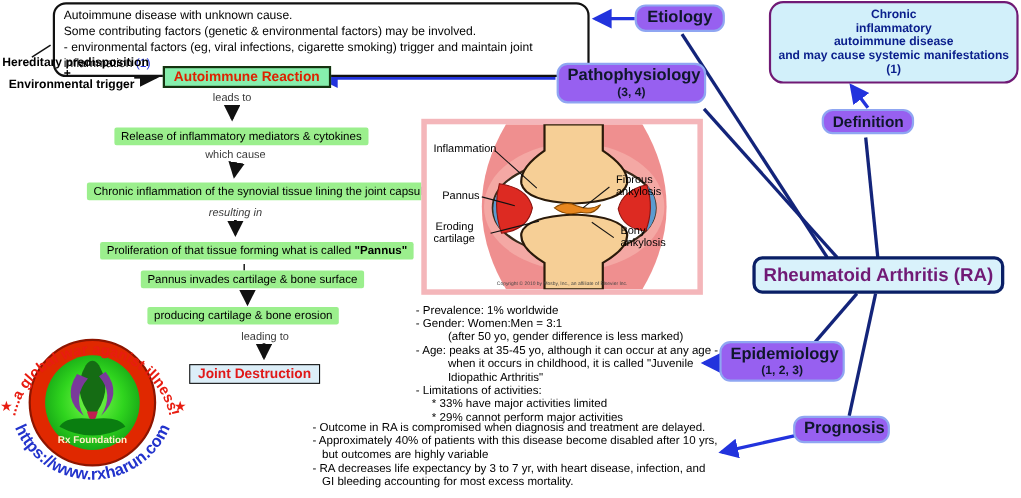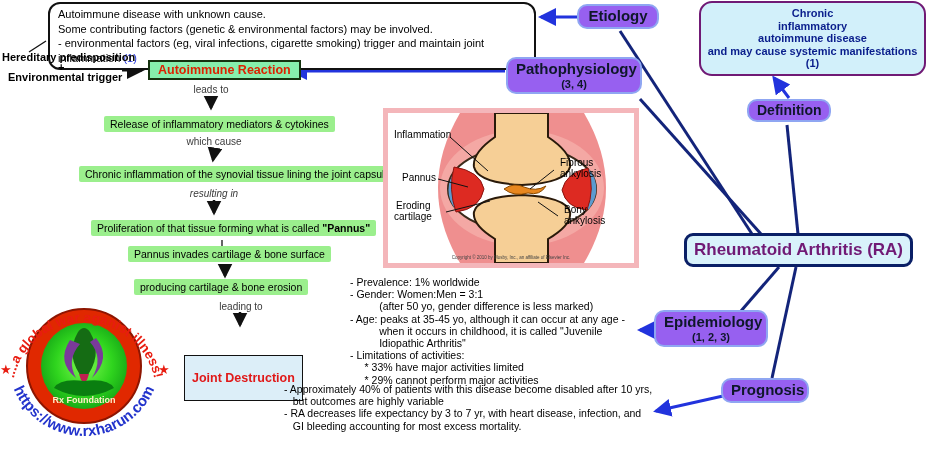--- a/index.html
+++ b/index.html
@@ -11,22 +11,22 @@
   .note{left:48px;top:2px;width:468px;background:#fff;border:2px solid #111;border-radius:12px;
         padding:3px 8px;font-size:11px;line-height:1.32;color:#000;}
   .ref{color:#2233dd;}
   
   .trig{font-weight:bold;font-size:11px;color:#000;}
   
   .gbox{background:#9bef8d;color:#000;font-size:10.5px;padding:2px 6px;white-space:nowrap;border-radius:2px;}
   .autoimmune{left:148px;top:60px;background:#86efac;border:2px solid #15320f;color:#dd2200;
               font-weight:bold;font-size:12.5px;padding:1px 8px;white-space:nowrap;}
   .flowlbl{font-size:10px;color:#3a3a3a;transform:translateX(-50%);white-space:nowrap;}
-  .destruction{left:184px;top:331px;background:#dceef8;border:1.5px solid #111;color:#e01818;
-               font-weight:bold;font-size:12.5px;padding:15px 7px;white-space:nowrap;margin-top:24px;}
+  .destruction{left:172px;top:331px;background:#dceef8;border:1.5px solid #111;color:#e01818;
+               font-weight:bold;font-size:12.5px;padding:1px 7px;white-space:nowrap;}
   
   .pnode{background:#9760f0;border:2.5px solid #8fa6f2;border-radius:10px;color:#0f172a;
          font-weight:bold;text-align:center;padding:2px 8px;line-height:1.1;}
   .pnode .sub{font-size:11px;font-weight:bold;}
   
   .defbox{left:699px;top:1px;width:211px;background:#d2f0fa;border:2px solid #701a75;border-radius:13px;
           padding:4px 6px;color:#0a1e8c;font-weight:bold;font-size:11px;line-height:12.6px;text-align:center;}
   .rabox{left:684px;top:233px;width:215px;background:#d9f2fb;border:3px solid #0a1f66;border-radius:9px;
          color:#701a75;font-weight:bold;font-size:17px;text-align:center;padding:4px 4px;}
   
@@ -154,33 +154,34 @@
 
   <div class="abs defbox" style="z-index:2;">
     <div>Chronic</div>
     <div>inflammatory</div>
     <div>autoimmune disease</div>
     <div>and may cause systemic manifestations (1)</div>
   </div>
 
   <div class="abs rabox" style="z-index:2;">Rheumatoid Arthritis (RA)</div>
 
-  <div class="abs tblock" style="left:350px;top:276px;z-index:2;">
+  <div class="abs tblock" style="left:378px;top:276px;z-index:2;">
     <div>- Prevalence: 1% worldwide</div>
     <div>- Gender: Women:Men = 3:1</div>
     <div>          (after 50 yo, gender difference is less marked)</div>
     <div>- Age: peaks at 35-45 yo, although it can occur at any age -</div>
     <div>          when it occurs in childhood, it is called "Juvenile</div>
     <div>          Idiopathic Arthritis"</div>
     <div>- Limitations of activities:</div>
     <div>     * 33% have major activities limited</div>
     <div>     * 29% cannot perform major activities</div>
   </div>
 
   <div class="abs tblock" style="left:284px;top:383px;z-index:2;">
+    <div>- Outcome in RA is compromised when diagnosis and treatment are delayed.</div>
     <div>- Approximately 40% of patients with this disease become disabled after 10 yrs,</div>
     <div>   but outcomes are highly variable</div>
     <div>- RA decreases life expectancy by 3 to 7 yr, with heart disease, infection, and</div>
     <div>   GI bleeding accounting for most excess mortality.</div>
   </div>
 
   <div class="abs" style="left:-4px;top:282px;z-index:3;">
     <svg width="180" height="172" viewBox="0 0 180 172">
       <defs>
         <radialGradient id="gGreen" cx="50%" cy="48%" r="60%">

